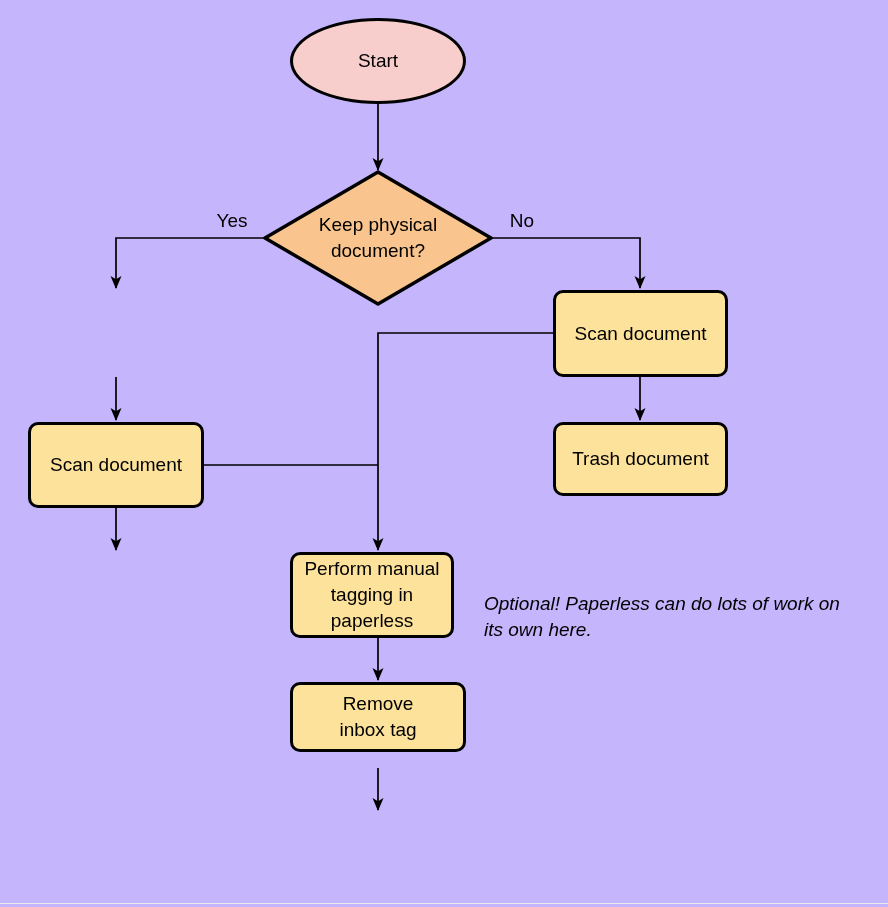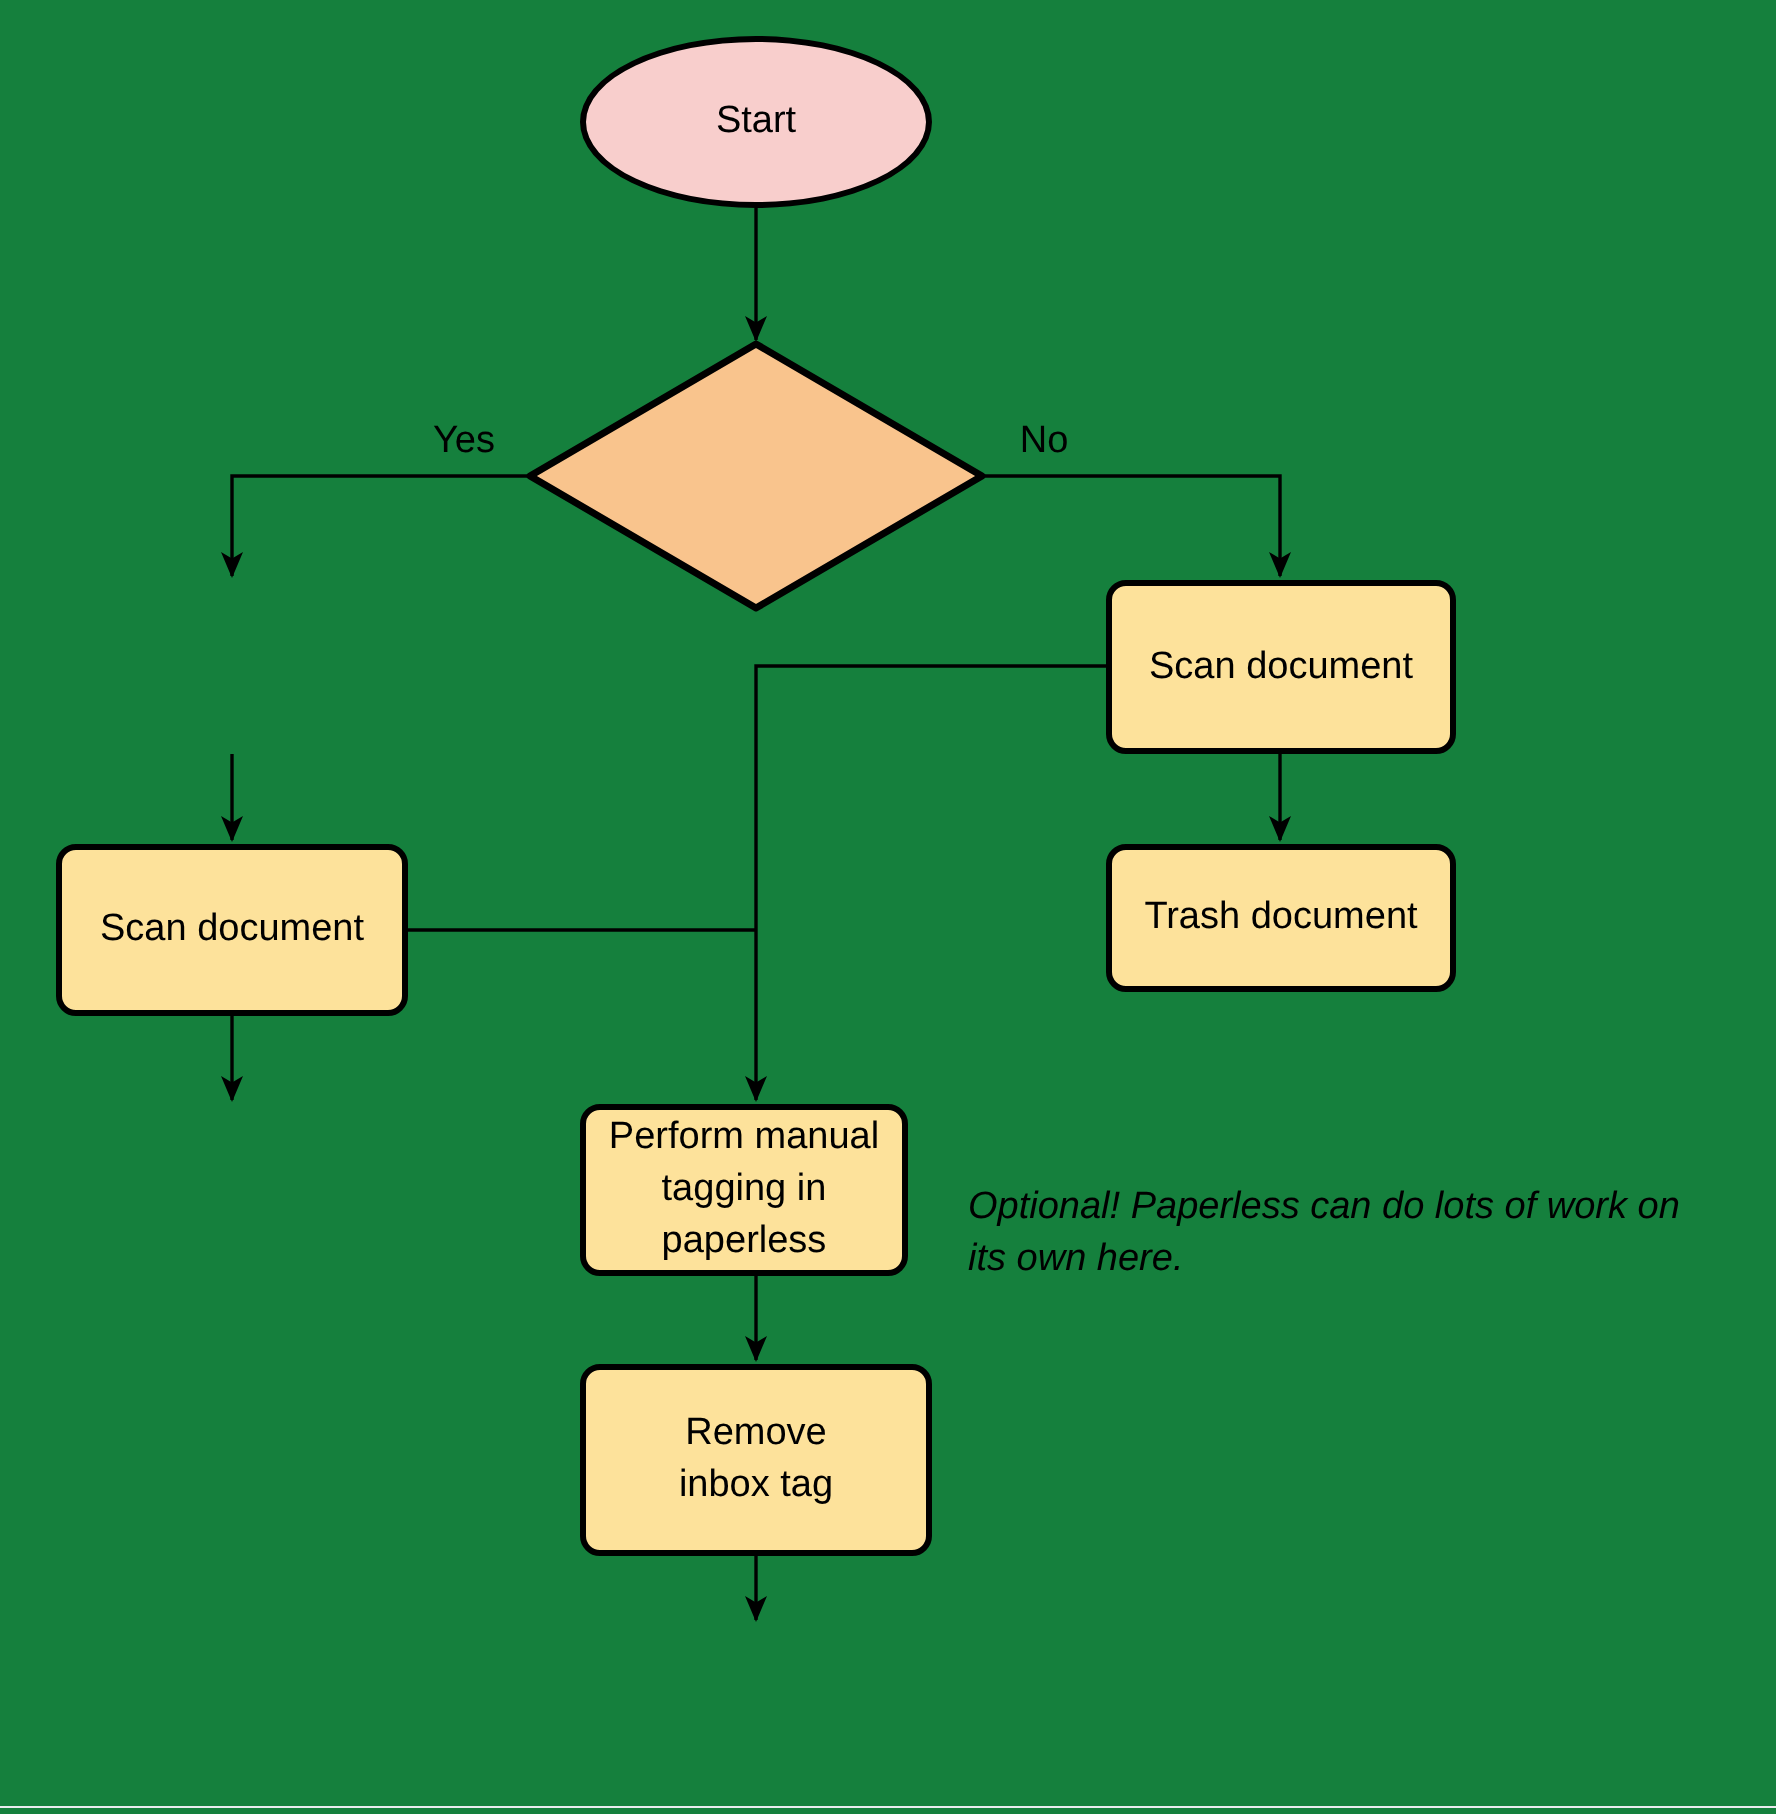--- a/index.html
+++ b/index.html
@@ -5,21 +5,21 @@
   html, body {
     margin: 0;
     padding: 0;
     background: #ffffff;
     font-family: "Liberation Sans", "DejaVu Sans", sans-serif;
   }
   #canvas {
     position: relative;
     width: 888px;
     height: 907px;
-    background: #15803d;
+    background: #c4b5fd;
     overflow: hidden;
   }
   #edges {
     position: absolute;
     left: 0; top: 0;
     width: 888px; height: 907px;
   }
   .node {
     position: absolute;
     box-sizing: border-box;
@@ -73,21 +73,21 @@
     background: #e9ecef;
   }
   
   #n-start        { left: 290px; top: 18px;  width: 176px; height: 86px; }
   #n-write-asn    { left: 28px;  top: 290px; width: 176px; height: 87px; }
   #n-scan-left    { left: 28px;  top: 422px; width: 176px; height: 86px; }
   #n-archive      { left: 28px;  top: 552px; width: 176px; height: 86px; }
   #n-scan-right   { left: 553px; top: 290px; width: 175px; height: 87px; }
   #n-trash        { left: 553px; top: 422px; width: 175px; height: 74px; }
   #n-tagging      { left: 290px; top: 552px; width: 164px; height: 86px; }
-  #n-remove-inbox { left: 290px; top: 682px; width: 176px; height: 96px; }
+  #n-remove-inbox { left: 290px; top: 682px; width: 176px; height: 70px; }
   #n-end          { left: 290px; top: 812px; width: 176px; height: 86px; }
   #lbl-decision   { left: 278px; top: 212px; width: 200px; }
   #lbl-yes        { left: 204px; top: 210px; width: 56px; }
   #lbl-no         { left: 494px; top: 210px; width: 56px; }
   #note-optional  { left: 460px; top: 591px; margin-left: 24px; }
 </style>
 </head>
 <body>
 
 <div id="canvas">
@@ -110,20 +110,22 @@
     <path d="M 378 638 L 378 680" fill="none" stroke="#000000" stroke-width="1.7" marker-end="url(#arrow)"></path>
     <path d="M 378 768 L 378 810" fill="none" stroke="#000000" stroke-width="1.7" marker-end="url(#arrow)"></path>
 
     <polygon points="378,172 491,238 378,304 265,238" stroke="#000000" stroke-width="3.5" stroke-linejoin="round" fill="#f9c48d"></polygon>
   </svg>
 
   <div class="node terminal" id="n-start">
     <span>Start</span>
   </div>
 
+  <div class="decision-label" id="lbl-decision">Keep physical
+document?</div>
 
   <div class="edge-label" id="lbl-yes">Yes</div>
   <div class="edge-label" id="lbl-no">No</div>
 
   <div class="node process" id="n-scan-left">
     <span>Scan document</span>
   </div>
   <div class="node process" id="n-scan-right">
     <span>Scan document</span>
   </div>

